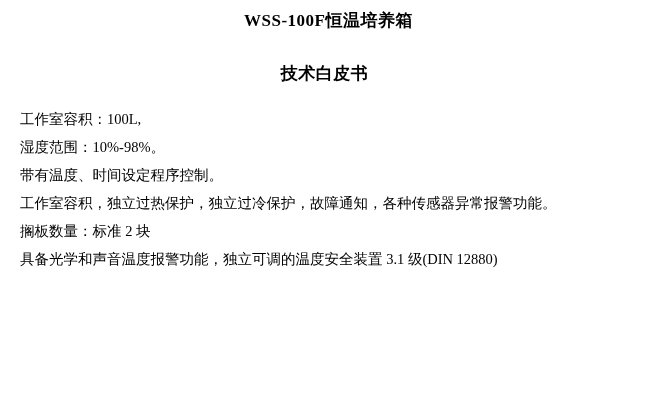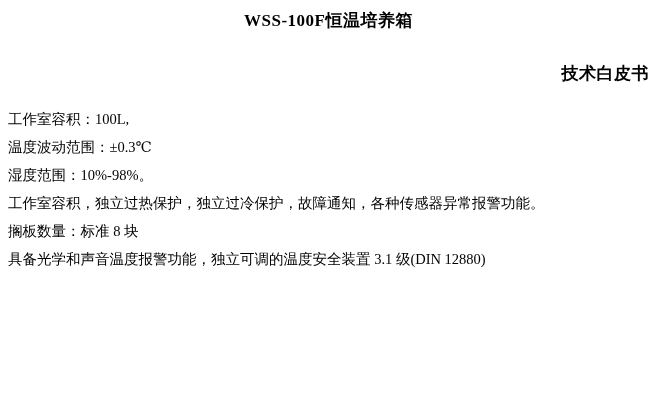--- a/index.html
+++ b/index.html
@@ -24,50 +24,50 @@
   .doc-title {
     text-align: center;
     font-size: 17px;
     font-weight: bold;
     letter-spacing: 0.5px;
     margin: 9px 0 0 0;
     line-height: 24px;
     padding-left: 8px;
   }
   .doc-subtitle {
-    text-align: right;
+    text-align: center;
     font-size: 17px;
     font-weight: bold;
     letter-spacing: 0.5px;
     margin: 29px 0 0 0;
     line-height: 24px;
   }
   .body-block {
     margin: 19px 0 0 0;
-    padding: 0 28px 0 8px;
+    padding: 0 28px 0 20px;
   }
   .para {
     font-size: 14.5px;
     line-height: 28px;
     text-align: left;
     margin: 0;
     word-break: break-word;
   }
 </style>
 </head>
 <body>
 
 <div class="page">
 
   <h1 class="doc-title">WSS-100F恒温培养箱</h1>
 
   <h2 class="doc-subtitle">技术白皮书</h2>
 
   <div class="body-block">
     <p class="para">工作室容积：100L,</p>
-    <p class="para">温度波动范围：±0.3℃</p>
     <p class="para">湿度范围：10%-98%。</p>
+    <p class="para">带有温度、时间设定程序控制。</p>
     <p class="para">工作室容积，独立过热保护，独立过冷保护，故障通知，各种传感器异常报警功能。</p>
-    <p class="para">搁板数量：标准 8 块</p>
+    <p class="para">搁板数量：标准 2 块</p>
     <p class="para">具备光学和声音温度报警功能，独立可调的温度安全装置 3.1 级(DIN 12880)</p>
   </div>
 
 </div>
 
 </body></html>

